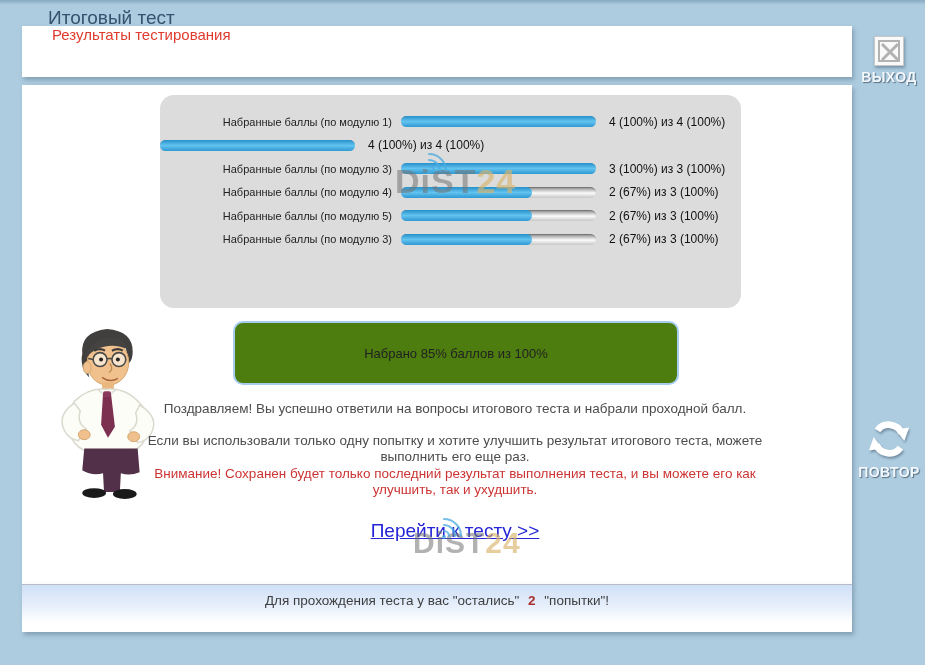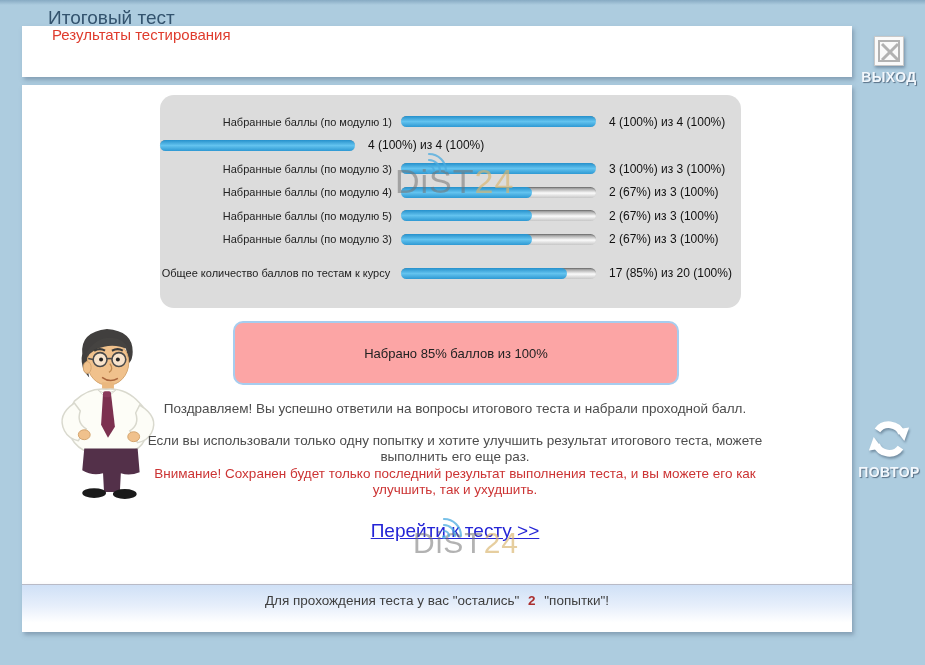--- a/index.html
+++ b/index.html
@@ -26,31 +26,31 @@
   .plabel{width:232px;text-align:right;padding-right:9px;font-size:11px;color:#222;
     white-space:nowrap;flex:none;}
   .prow-total .plabel{white-space:normal;text-align:center;line-height:13px;}
   .ptrack{width:195px;height:11px;border-radius:6px;flex:none;
     background:linear-gradient(#898989,#fbfbfb 55%,#c6c6c6);
     box-shadow:inset 0 1px 1px rgba(0,0,0,.2);}
   .pfill{height:100%;border-radius:6px;
     background:linear-gradient(#2590cb,#63c3ef 50%,#2e99d3);}
   .pvalue{padding-left:13px;font-size:12px;color:#111;white-space:nowrap;}
 
-  .watermark{position:absolute;font-weight:normal;letter-spacing:1px;line-height:1;
+  .watermark{position:absolute;font-weight:bold;letter-spacing:1px;line-height:1;
     pointer-events:none;}
   .wm1{left:373px;top:79px;font-size:34px;}
   .wm2{left:391px;top:443px;font-size:30px;}
   .wm-main{color:rgba(115,115,115,.55);}
   .wm-accent{color:rgba(217,179,108,.65);}
   .wm-arcs{position:absolute;left:26px;top:-15px;}
   .wm2 .wm-arcs{left:23px;top:-14px;}
 
   .score-box{position:absolute;left:211px;top:236px;width:442px;height:60px;
-    border:2px solid #a6cdef;border-radius:10px;background:#fca5a5;
+    border:2px solid #a6cdef;border-radius:10px;background:#4d7c0f;
     display:flex;align-items:center;justify-content:center;
     font-size:13px;color:#222;}
 
   .character{position:absolute;left:22px;top:237px;}
 
   .text-block{position:absolute;left:123px;top:316px;width:620px;
     text-align:center;font-size:13.5px;line-height:16.5px;color:#4c4c4c;}
   .text-block p{margin:0;}
   .p-congrats{margin-bottom:15px !important;}
   .warning{color:#cc3434;}
@@ -122,27 +122,20 @@
           </div>
           <div class="pvalue">2 (67%) из 3 (100%)</div>
         </div>
         <div class="prow">
           <div class="plabel">Набранные баллы (по модулю 3)</div>
           <div class="ptrack">
             <div class="pfill" style="width: 67%;"></div>
           </div>
           <div class="pvalue">2 (67%) из 3 (100%)</div>
         </div>
-        <div class="prow prow-total">
-          <div class="plabel">Общее количество баллов по тестам к курсу</div>
-          <div class="ptrack">
-            <div class="pfill" style="width: 85%;"></div>
-          </div>
-          <div class="pvalue">17 (85%) из 20 (100%)</div>
-        </div>
       </div>
   </div>
 
   <div class="watermark wm1">
     <span class="wm-main">DiST</span><span class="wm-accent">24</span>
     <svg class="wm-arcs" width="30" height="26" viewBox="0 0 30 26">
       <g fill="none" stroke="#4aabe0" stroke-width="2.2" opacity="0.75" stroke-linecap="round">
         <path d="M8 17 A 5 5 0 0 1 13 22"></path>
         <path d="M8 11 A 11 11 0 0 1 19 22"></path>
         <path d="M8 5 A 17 17 0 0 1 25 22"></path>

